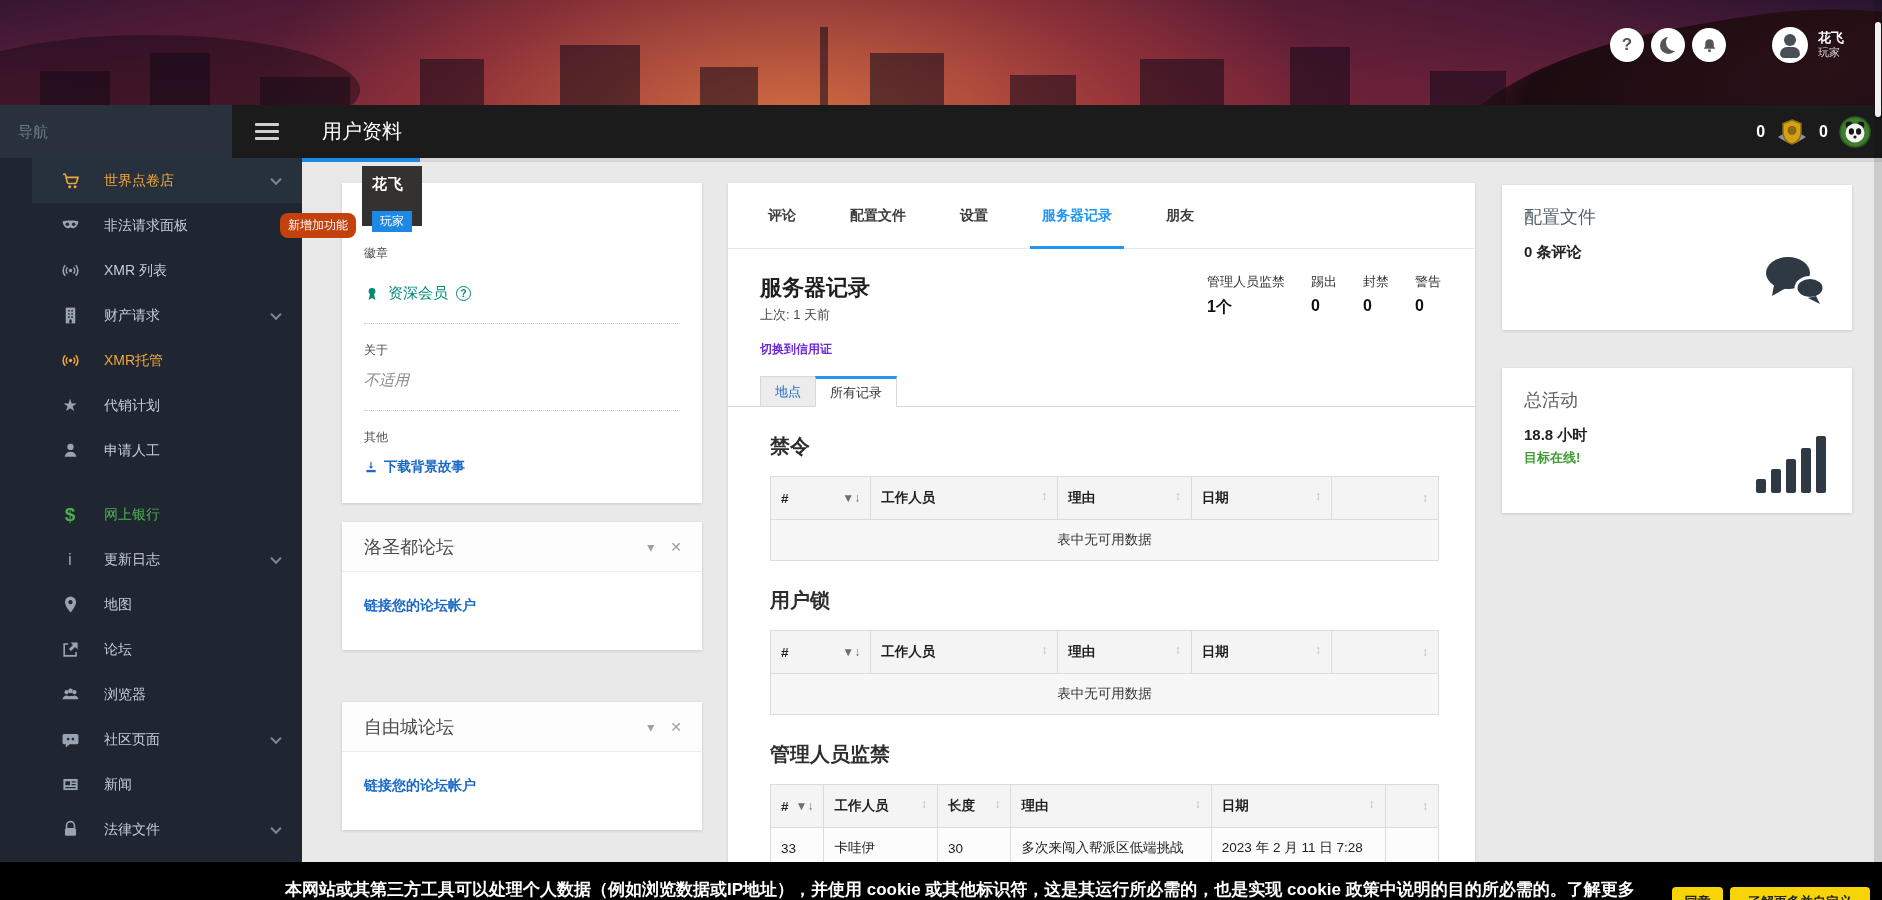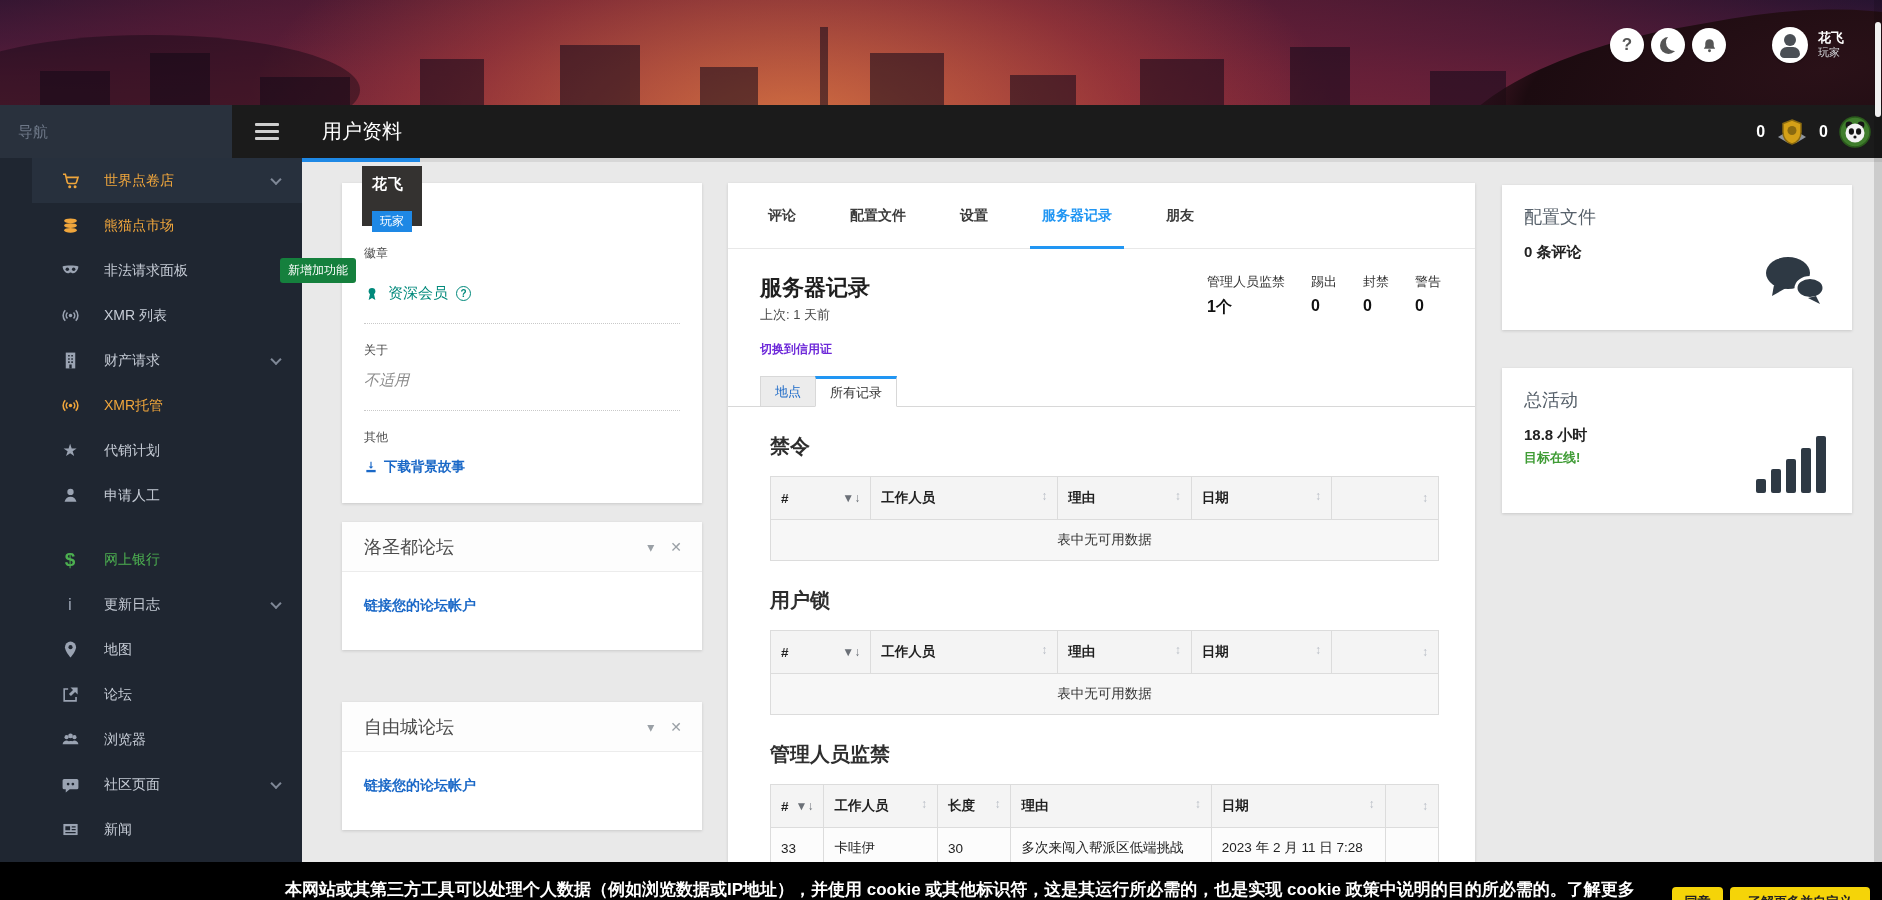--- a/index.html
+++ b/index.html
@@ -60,21 +60,21 @@
   .title-track::before { content:""; position:absolute; left:0; top:0; width:118px; height:4px; background:#1e88e5; }
   
   .sidebar { position:absolute; left:0; top:158px; width:302px; height:742px; background:#1f2631; z-index:2; overflow:visible; }
   .nav-item { position:relative; height:45px; display:flex; align-items:center; padding-left:27px; cursor:pointer;margin-left:32px; }
   .nav-item.active { background:#27303d; }
   .nav-item .nico { width:22px; margin-right:23px; color:#9aa3b2; display:flex; align-items:center; justify-content:center; font-size:17px; }
   .nav-item .nlbl { font-size:14px; color:#c6ccd6; }
   .nav-item.orange .nico, .nav-item.orange .nlbl { color:#f0a63c; }
   .nav-item.green  .nico, .nav-item.green  .nlbl { color:#4caf50; }
   .nav-item .chev { position:absolute; right:22px; top:50%; width:8px; height:8px; border-right:2px solid #7f8897; border-bottom:2px solid #7f8897; transform:translateY(-70%) rotate(45deg); }
-  .nav-item .nbadge { position:absolute; left:248px; top:10px; background:#15803d; color:#fff; font-size:12px; padding:4px 8px; border-radius:3px; white-space:nowrap; z-index:6; }
+  .nav-item .nbadge { position:absolute; left:248px; top:10px; background:#c2410c; color:#fff; font-size:12px; padding:4px 8px; border-radius:8px; white-space:nowrap; z-index:6; }
   .nav-spacer { height:19px; }
   .nico svg { width:19px; height:19px; fill:currentColor; }
   .nico .stroked { fill:none; stroke:currentColor; stroke-width:2; }
   
   .card { position:absolute; background:#fff; box-shadow:0 1px 3px rgba(0,0,0,.14); }
   
   .profile-card { left:342px; top:183px; width:360px; height:320px; }
   .avatar-box { position:absolute; left:20px; top:-17px; width:60px; height:60px; background:#343230; z-index:2; }
   .avatar-box .aname { color:#fff; font-weight:bold; font-size:15px; padding:9px 0 0 10px; letter-spacing:1px; }
   .avatar-box .arole { position:absolute; left:50%; transform:translateX(-50%); bottom:-6px; background:#1e88e5; color:#fff; font-size:12px; padding:2px 8px; white-space:nowrap; }
@@ -225,30 +225,20 @@
       <svg viewBox="0 0 24 24">
           <path class="stroked" d="M2.5 4h3l2.4 10.2a2 2 0 0 0 2 1.5h7.7a2 2 0 0 0 2-1.6L21.5 8H6.4"></path>
           <circle cx="11" cy="20" r="1.9"></circle>
           <circle cx="17.8" cy="20" r="1.9"></circle>
         </svg>
     </span>
     <span class="nlbl">世界点卷店</span>
     <span class="chev"></span>
   </div>
 
-  <div class="nav-item orange">
-    <span class="nico">
-      <svg viewBox="0 0 24 24">
-          <ellipse cx="12" cy="6" rx="8" ry="3"></ellipse>
-          <ellipse cx="12" cy="12" rx="8" ry="3"></ellipse>
-          <ellipse cx="12" cy="18" rx="8" ry="3"></ellipse>
-        </svg>
-    </span>
-    <span class="nlbl">熊猫点市场</span>
-  </div>
 
   <div class="nav-item">
     <span class="nico">
       <svg viewBox="0 0 24 24">
           <path d="M2 7c3.5-1.6 16.5-1.6 20 0-.5 5-3.6 8.4-6.6 8.4-1.5 0-2.4-1-3.4-1s-1.9 1-3.4 1C5.6 15.4 2.5 12 2 7z"></path>
           <circle cx="8" cy="10.3" r="2.2" fill="#1f2631"></circle>
           <circle cx="16" cy="10.3" r="2.2" fill="#1f2631"></circle>
         </svg>
     </span>
     <span class="nlbl">非法请求面板</span>

